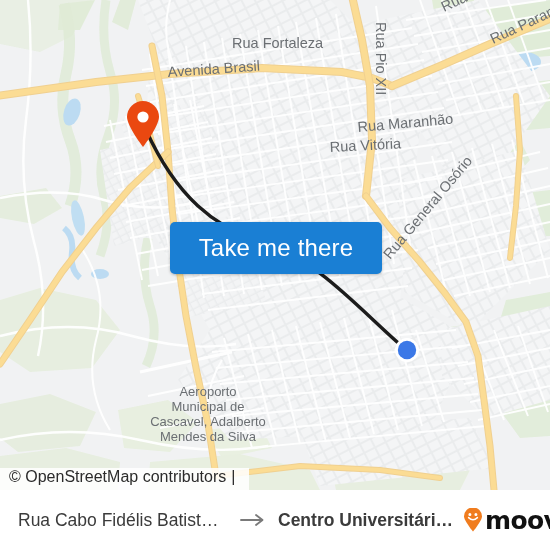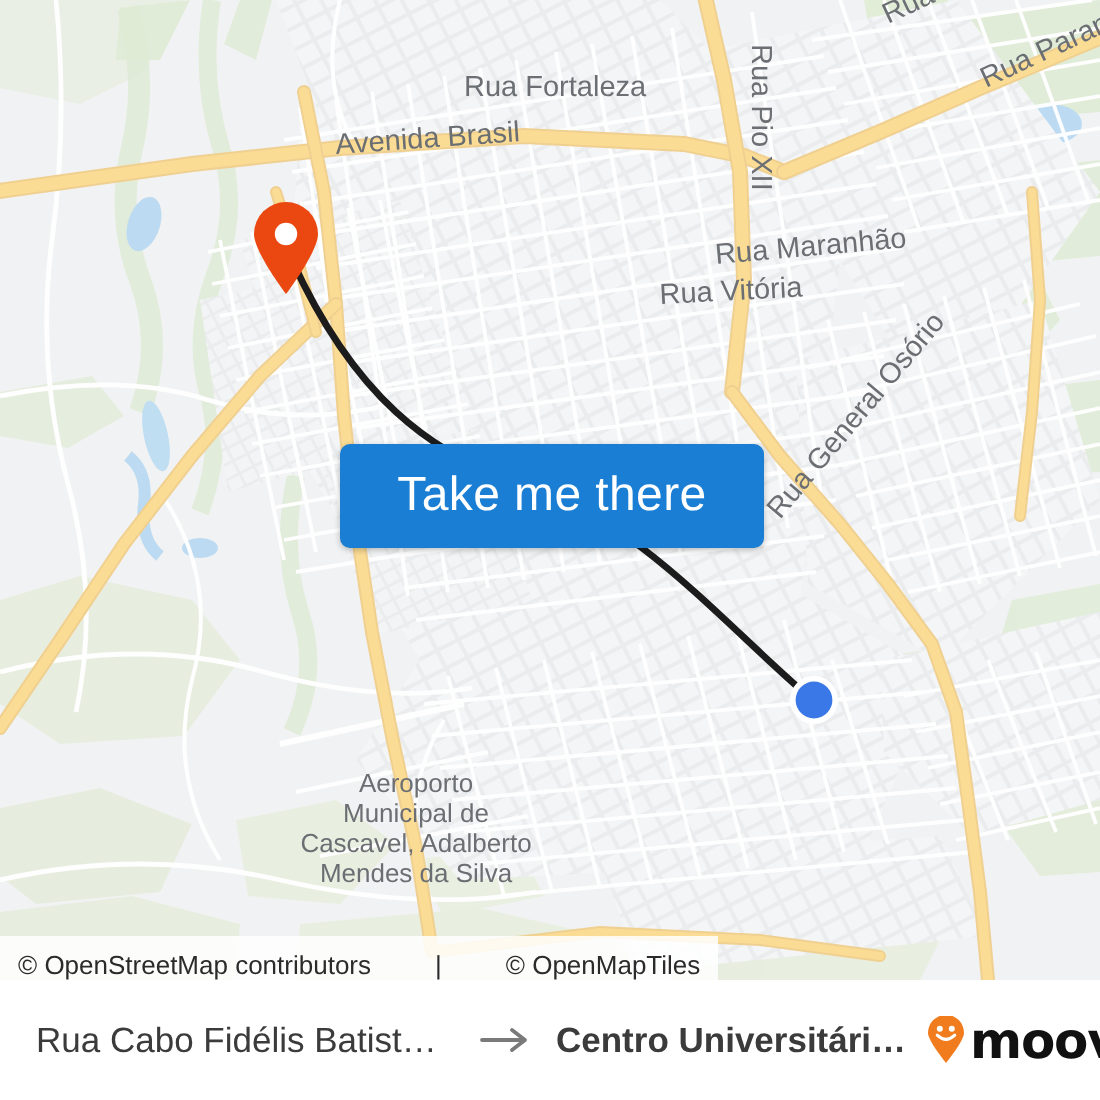--- a/index.html
+++ b/index.html
@@ -78,27 +78,26 @@
   }
 
   
   #attribution {
     position: absolute;
     left: 0;
     bottom: 0;
     height: 22px;
     background: rgba(255,255,255,0.86);
     display: flex;
-    align-items: flex-end;
+    align-items: flex-start;
     padding: 0 9px 0 9px;
-    font-size: 13px;
+    font-size: 16px;
     color: #2b2b2b;
     font-family: "Liberation Sans", sans-serif;
     white-space: nowrap;
-    gap: 27px;
   }
   #attribution .sep {
     margin: 0 5px;
     color: #2b2b2b;
   }
 
   
   #footer {
     position: absolute;
     left: 0;
@@ -419,21 +418,20 @@
         <circle cx="14" cy="14" r="12" fill="#ffffff"></circle>
         <circle cx="14" cy="14" r="9.2" fill="#3b78e7"></circle>
       </svg>
     </div>
 
     <button id="take-me-there" type="button">Take me there</button>
 
     <div id="attribution">
       <span>© OpenStreetMap contributors</span>
       <span class="sep">|</span>
-      <span>© OpenMapTiles</span>
     </div>
 
   </div>
 
   <div id="footer">
 
     <span id="footer-origin" class="footer-place">Rua Cabo Fidélis Batista D…</span>
 
     <span id="footer-arrow">
       <svg width="26" height="14" viewBox="0 0 26 14" xmlns="http://www.w3.org/2000/svg">

